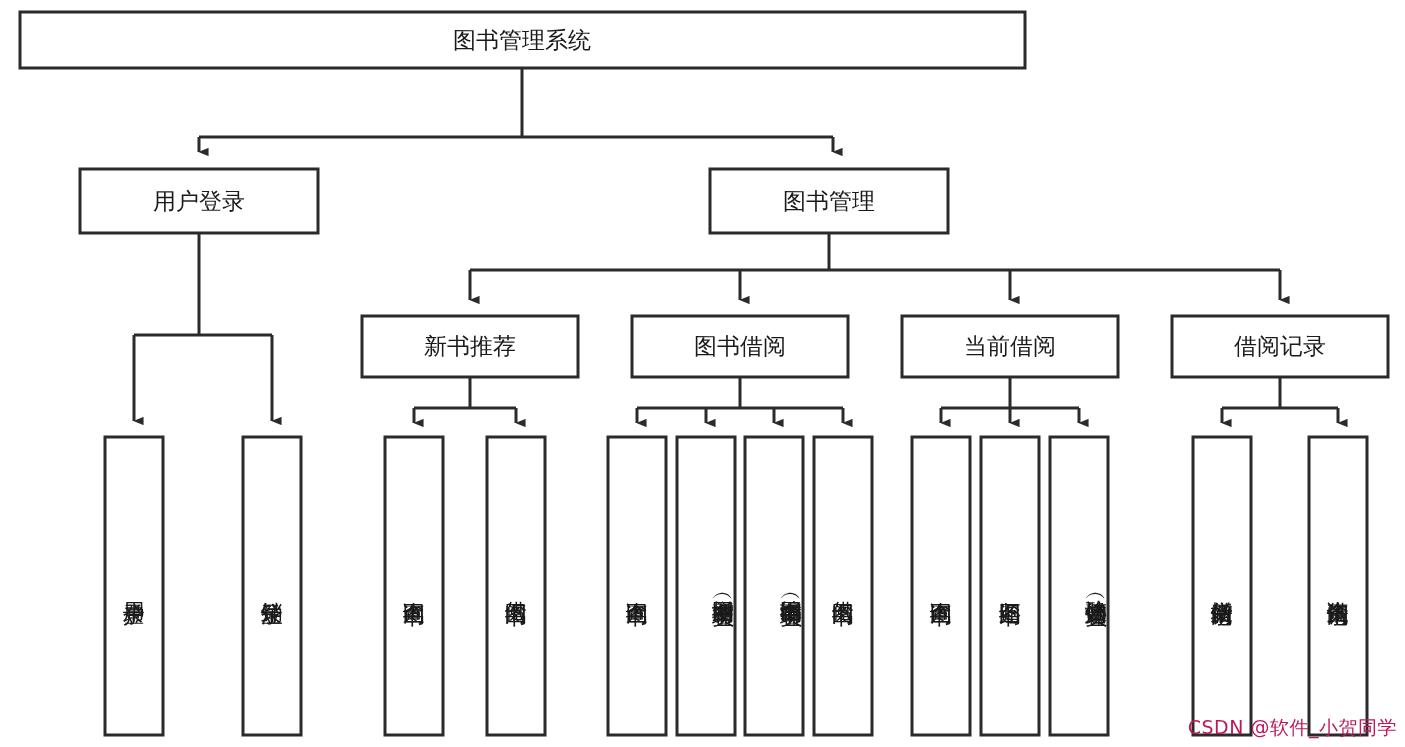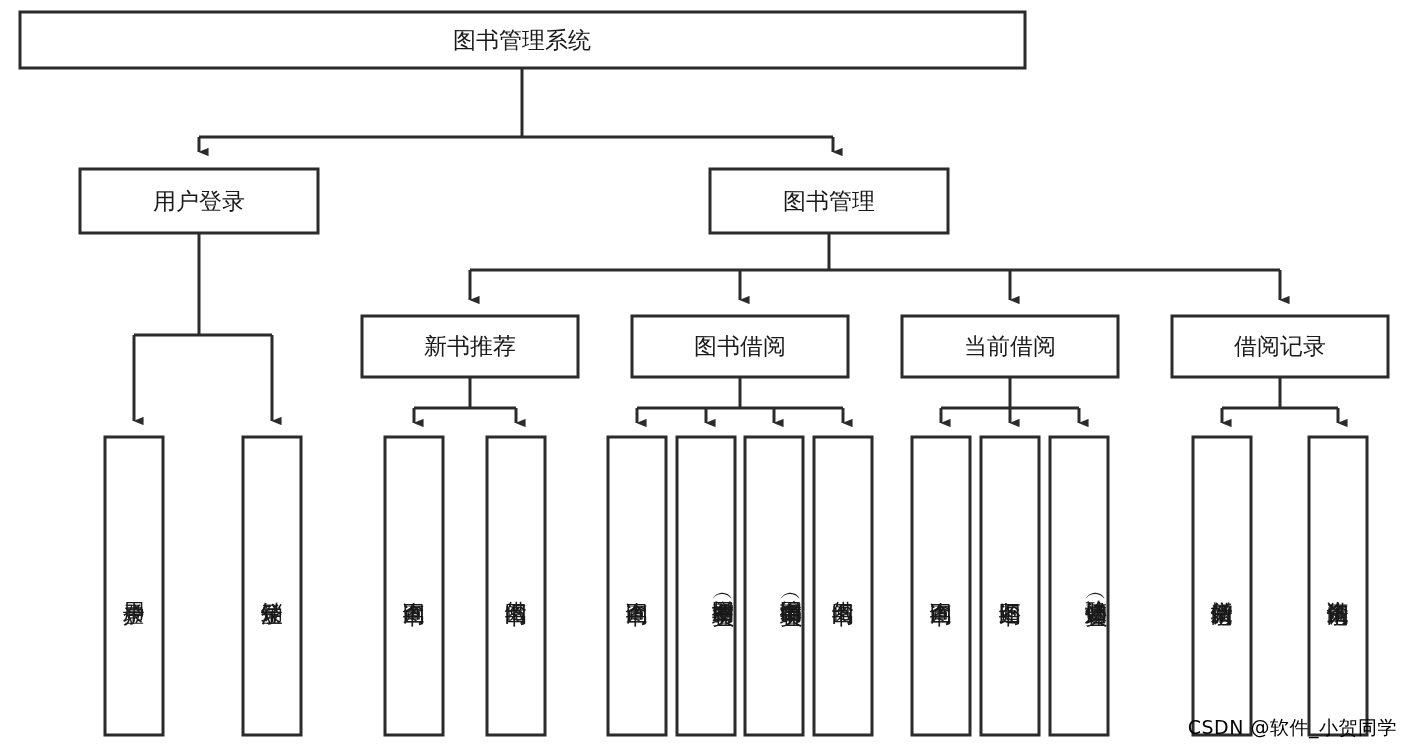--- a/index.html
+++ b/index.html
@@ -43,21 +43,21 @@
     justify-content:center;
     white-space:nowrap;
     pointer-events:none;
   }
   .watermark{
     position:absolute;
     right:8px;
     bottom:6px;
     font-family:"DejaVu Sans","Liberation Sans",sans-serif;
     font-size:19px;
-    color:#000000;
+    color:#be185d;
     letter-spacing:0.5px;
     white-space:nowrap;
   }
 </style>
 </head>
 <body>
 
 <div id="stage">
 
   <svg id="diagram" viewBox="0 0 1405 747">

